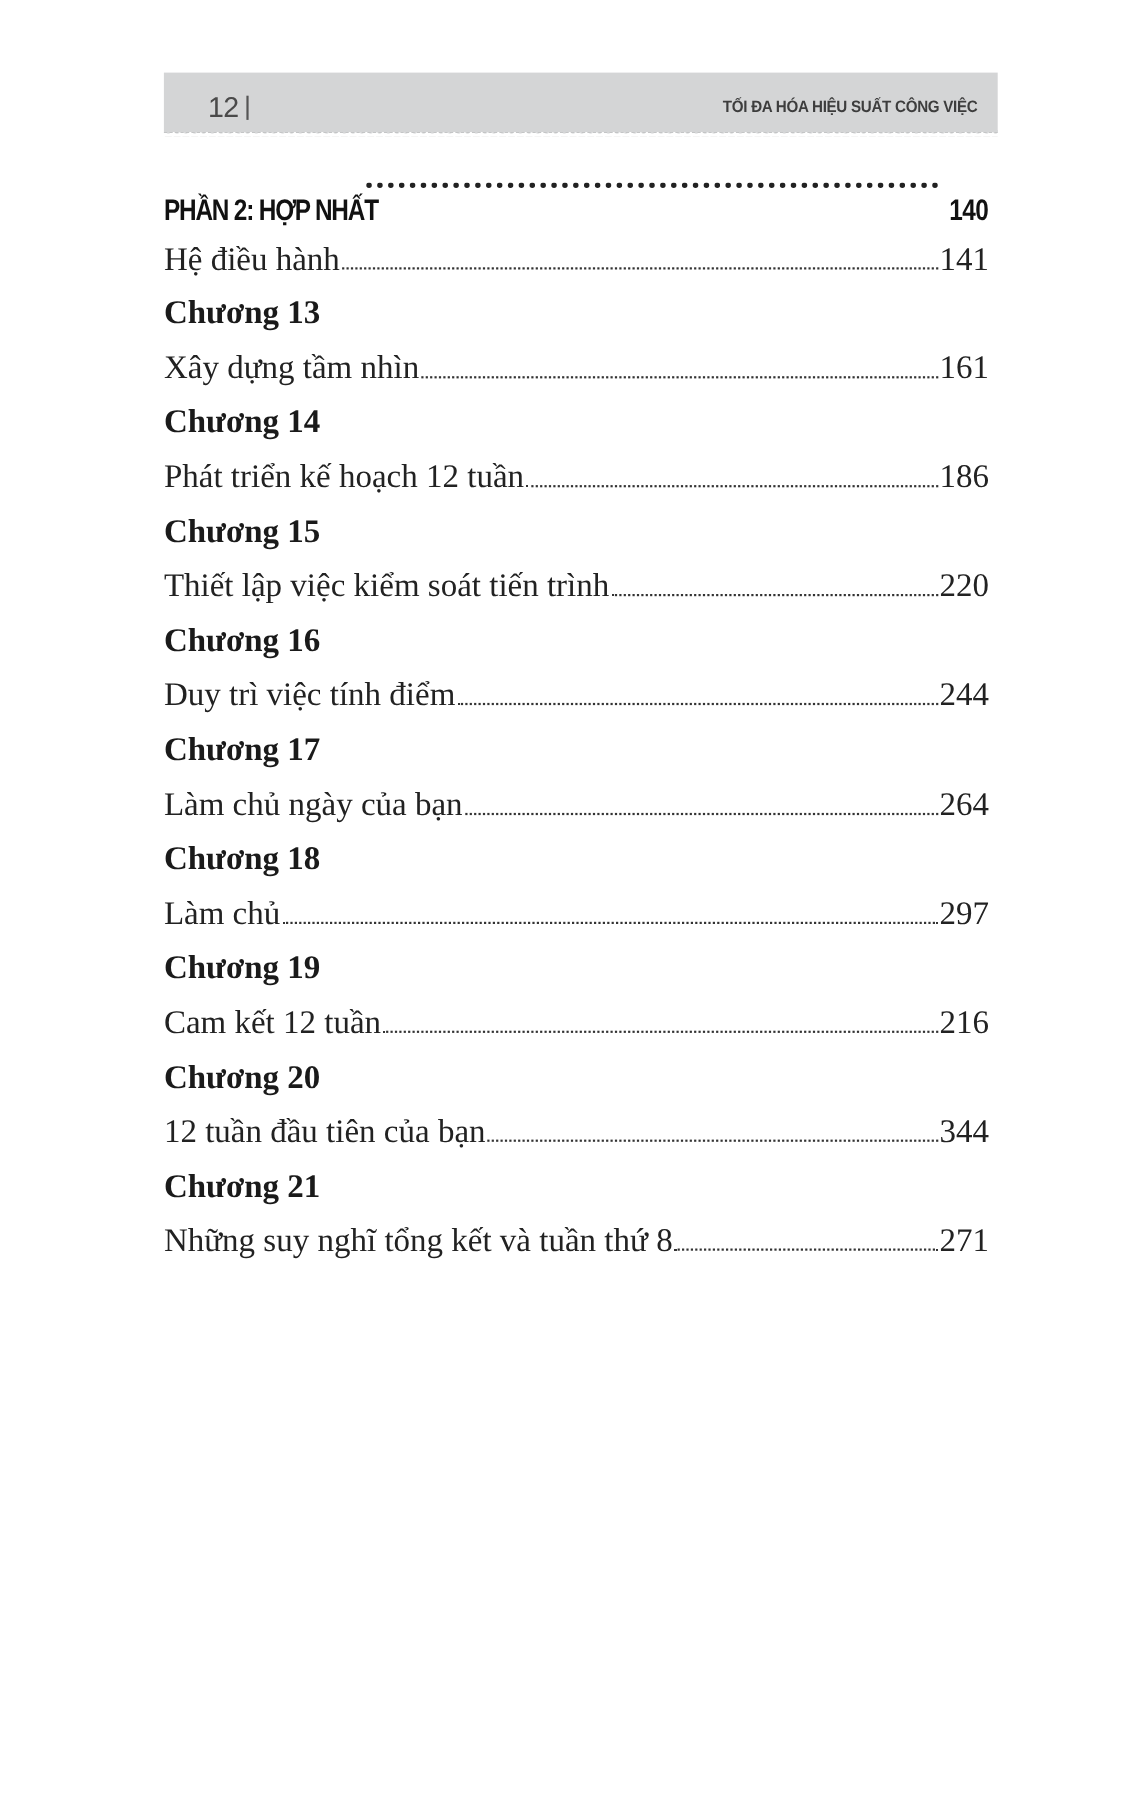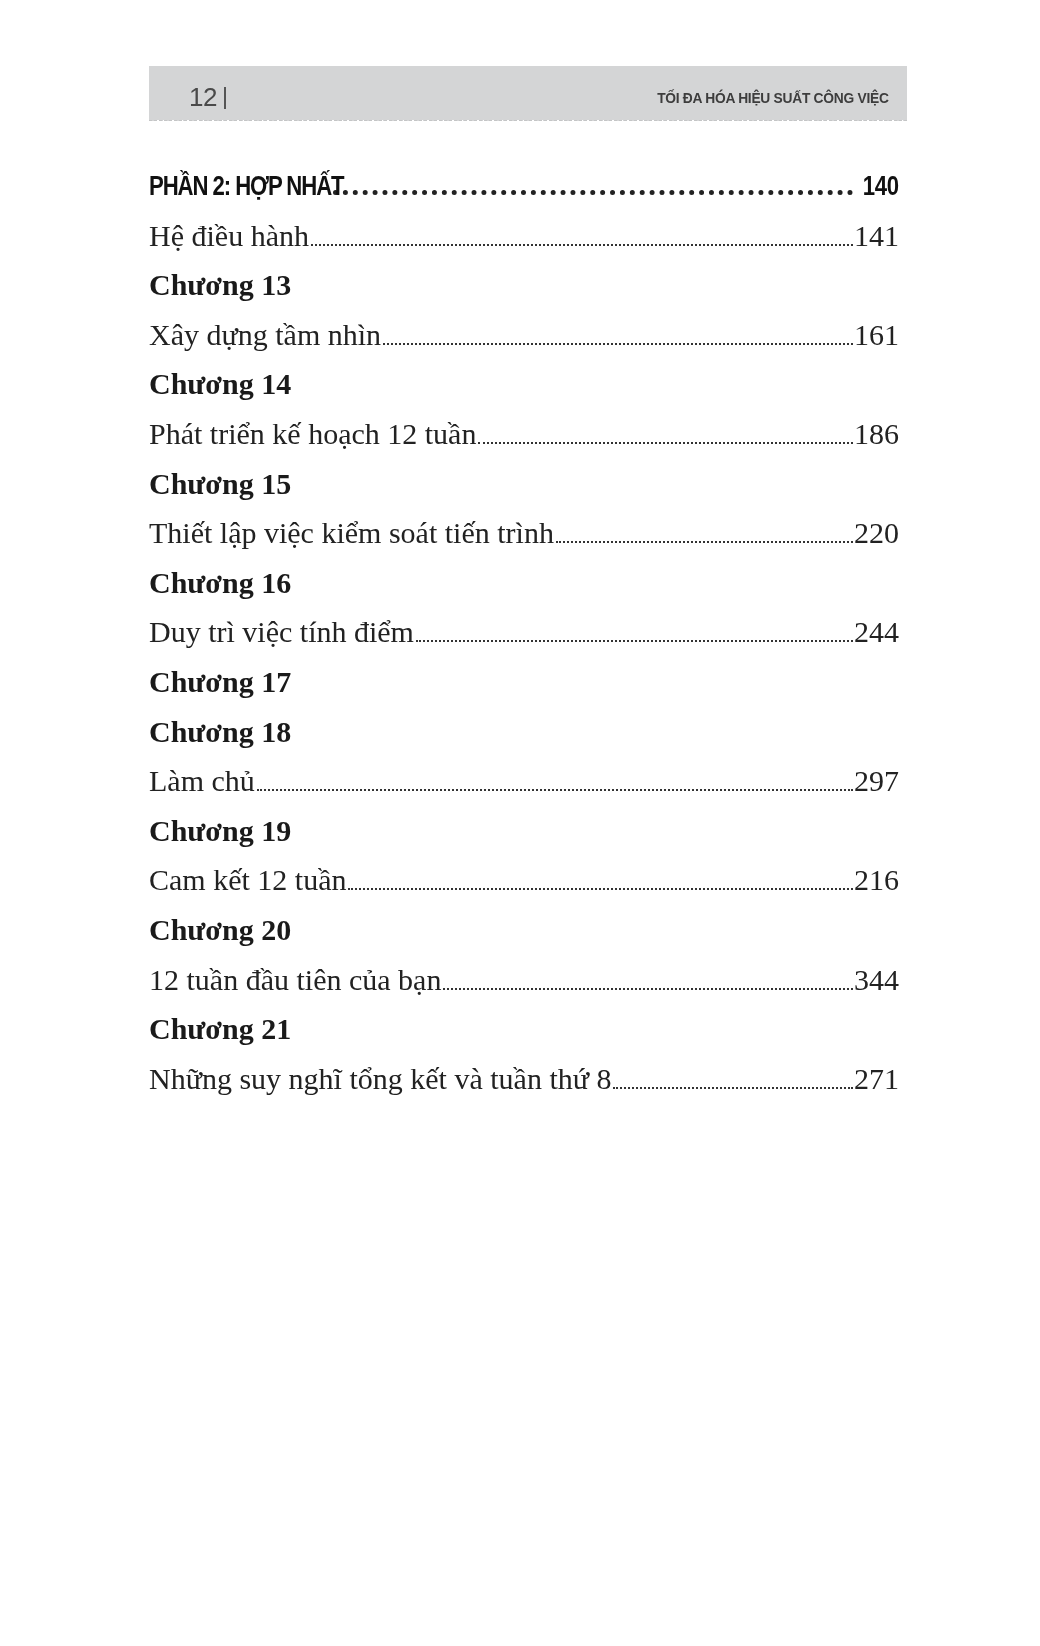--- a/index.html
+++ b/index.html
@@ -85,20 +85,21 @@
       overflow: hidden;
       color: #1e1e1e;
     }
     .row-part {
       font-family: "Liberation Sans", sans-serif;
       font-weight: bold;
       font-size: 27px;
       letter-spacing: -1.3px;
       line-height: 40px;
       color: #111;
+      align-items: center;
     }
     .row-part .label {
       transform: scaleX(0.82);
       transform-origin: left center;
       display: inline-block;
       margin-right: -55px;
     }
     .row-part .num {
       display: inline-block;
       transform: scaleX(0.82);
@@ -192,20 +193,25 @@
   </div>
   <div class="toc-row row-entry">
     <span class="label">Duy trì việc tính điểm</span>
     <span class="leader"></span>
     <span class="num">244</span>
   </div>
 
   <div class="toc-row row-chapter">
     <span class="label">Chương 17</span>
   </div>
+  <div class="toc-row row-entry">
+    <span class="label">Làm chủ ngày của bạn</span>
+    <span class="leader"></span>
+    <span class="num">264</span>
+  </div>
 
   <div class="toc-row row-chapter">
     <span class="label">Chương 18</span>
   </div>
   <div class="toc-row row-entry">
     <span class="label">Làm chủ</span>
     <span class="leader"></span>
     <span class="num">297</span>
   </div>
 

